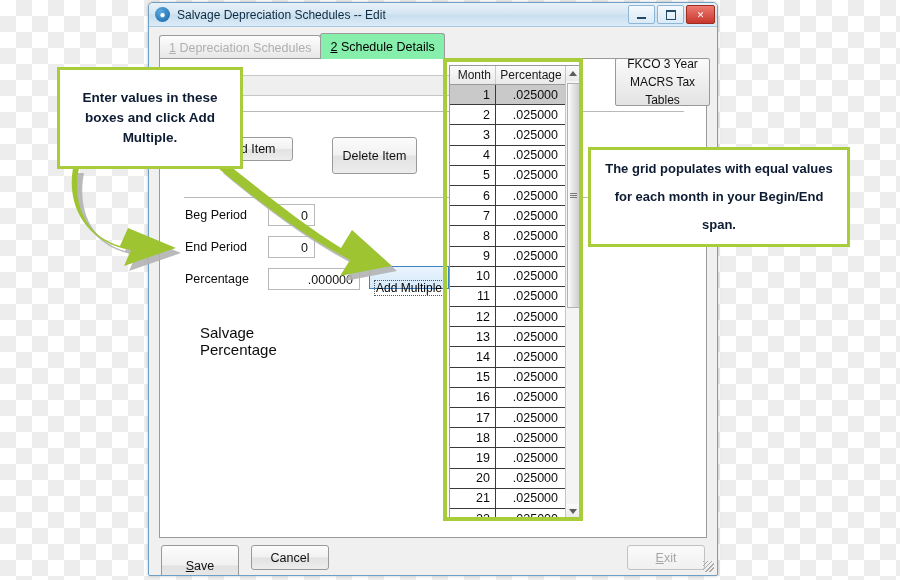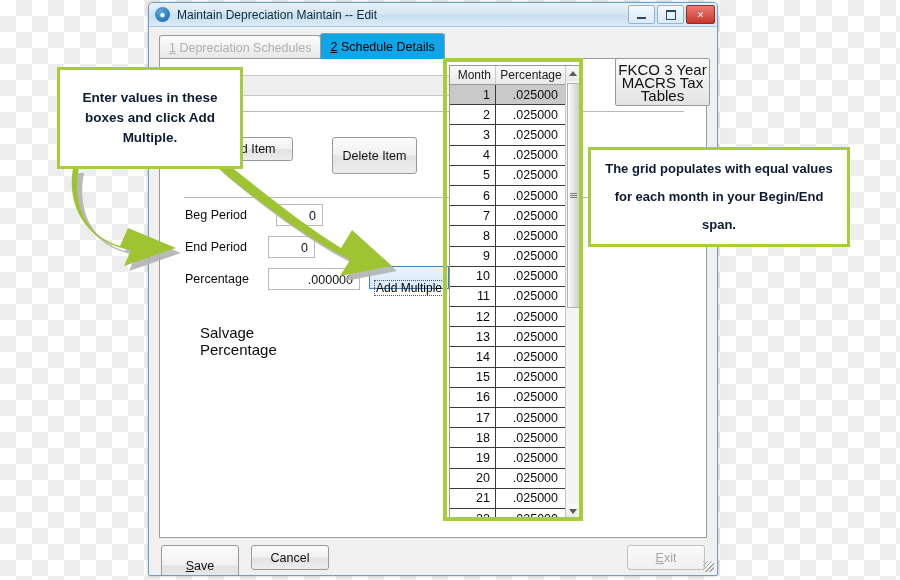--- a/index.html
+++ b/index.html
@@ -73,21 +73,21 @@
   .tab{
     height:24px;line-height:24px;padding:0 9px;
     border:1px solid #9b9b9b;border-bottom:none;
     font-size:12.5px;box-sizing:border-box;
     border-radius:3px 3px 0 0;
     background:linear-gradient(to bottom,#fdfdfd,#e6e6e6);
     color:#b0b0b0;
     position:relative;
   }
   .tab.active{
-    background:#0ea5e9;color:#000;height:26px;line-height:26px;
+    background:#86efac;color:#000;height:26px;line-height:26px;
     z-index:3;margin-left:-1px;
   }
   .tab u{text-decoration:underline;}
 
   
   #panel{
     position:absolute;left:10px;top:55px;width:548px;height:480px;
     background:#fff;border:1px solid #9b9b9b;box-sizing:border-box;
   }
 
@@ -109,21 +109,21 @@
   #btn-add-item{position:absolute;left:48px;top:78px;width:85px;height:24px;}
   #btn-delete-item{position:absolute;left:172px;top:78px;width:85px;height:37px;}
 
   .field-row{position:absolute;display:flex;align-items:center;}
   .field-label{font-size:12.5px;color:#0b0b0b;}
   .field-box{
     background:#fff;border:1px solid #b9b9b9;box-sizing:border-box;
     font-size:12.5px;color:#111;text-align:right;
     padding:2px 6px 0 0;height:22px;line-height:18px;
   }
-  #row-beg{left:25px;top:145px;gap:8px;}
+  #row-beg{left:25px;top:145px;}
   #row-end{left:25px;top:177px;}
   #row-pct{left:25px;top:209px;}
   #row-beg .field-label,#row-end .field-label,#row-pct .field-label{width:83px;}
   #row-beg .field-box,#row-end .field-box{width:47px;}
   #row-pct .field-box{width:92px;padding-left:29px;}
 
   #btn-add-multiple{
     position:absolute;left:209px;top:207px;width:80px;height:23px;
     border:1px solid #3f83c0;
     background:linear-gradient(to bottom,#eaf4fd,#d6e9fa);
@@ -137,21 +137,21 @@
   #row-salvage .field-label{width:135px;font-size:15px;}
   #row-salvage .field-box{
     width:98px;background:#eeeeee;border:1px solid #a9a9a9;
   }
 
   
   #btn-fkco{
     position:absolute;left:455px;top:-1px;width:95px;height:48px;
     border:1px solid #9a9a9a;border-radius:2px;
     background:linear-gradient(to bottom,#fafafa,#e3e3e3);
-    font-size:15px;color:#111;line-height:13px;text-align:center;
+    font-size:12px;color:#111;line-height:18px;text-align:center;
     display:flex;align-items:center;justify-content:center;
     box-sizing:border-box;
   }
 
   
   #grid-wrap{
     position:absolute;left:289px;top:6px;width:132px;height:455px;
     border:1px solid #9a9a9a;background:#fff;box-sizing:border-box;
     overflow:hidden;
   }
@@ -242,21 +242,21 @@
 </style>
 </head>
 <body>
 
 <div id="checker"></div>
 
 <div id="window">
 
   <div id="titlebar">
     <div class="tb-icon">●</div>
-    <div id="title-text">Maintain Depreciation Maintain -- Edit</div>
+    <div id="title-text">Salvage Depreciation Schedules -- Edit</div>
     <div class="tb-btns">
       <div class="tb-btn">
           <span class="glyph-min"></span>
         </div>
       <div class="tb-btn">
           <span class="glyph-max"></span>
         </div>
       <div class="tb-btn close">✕</div>
     </div>
   </div>

